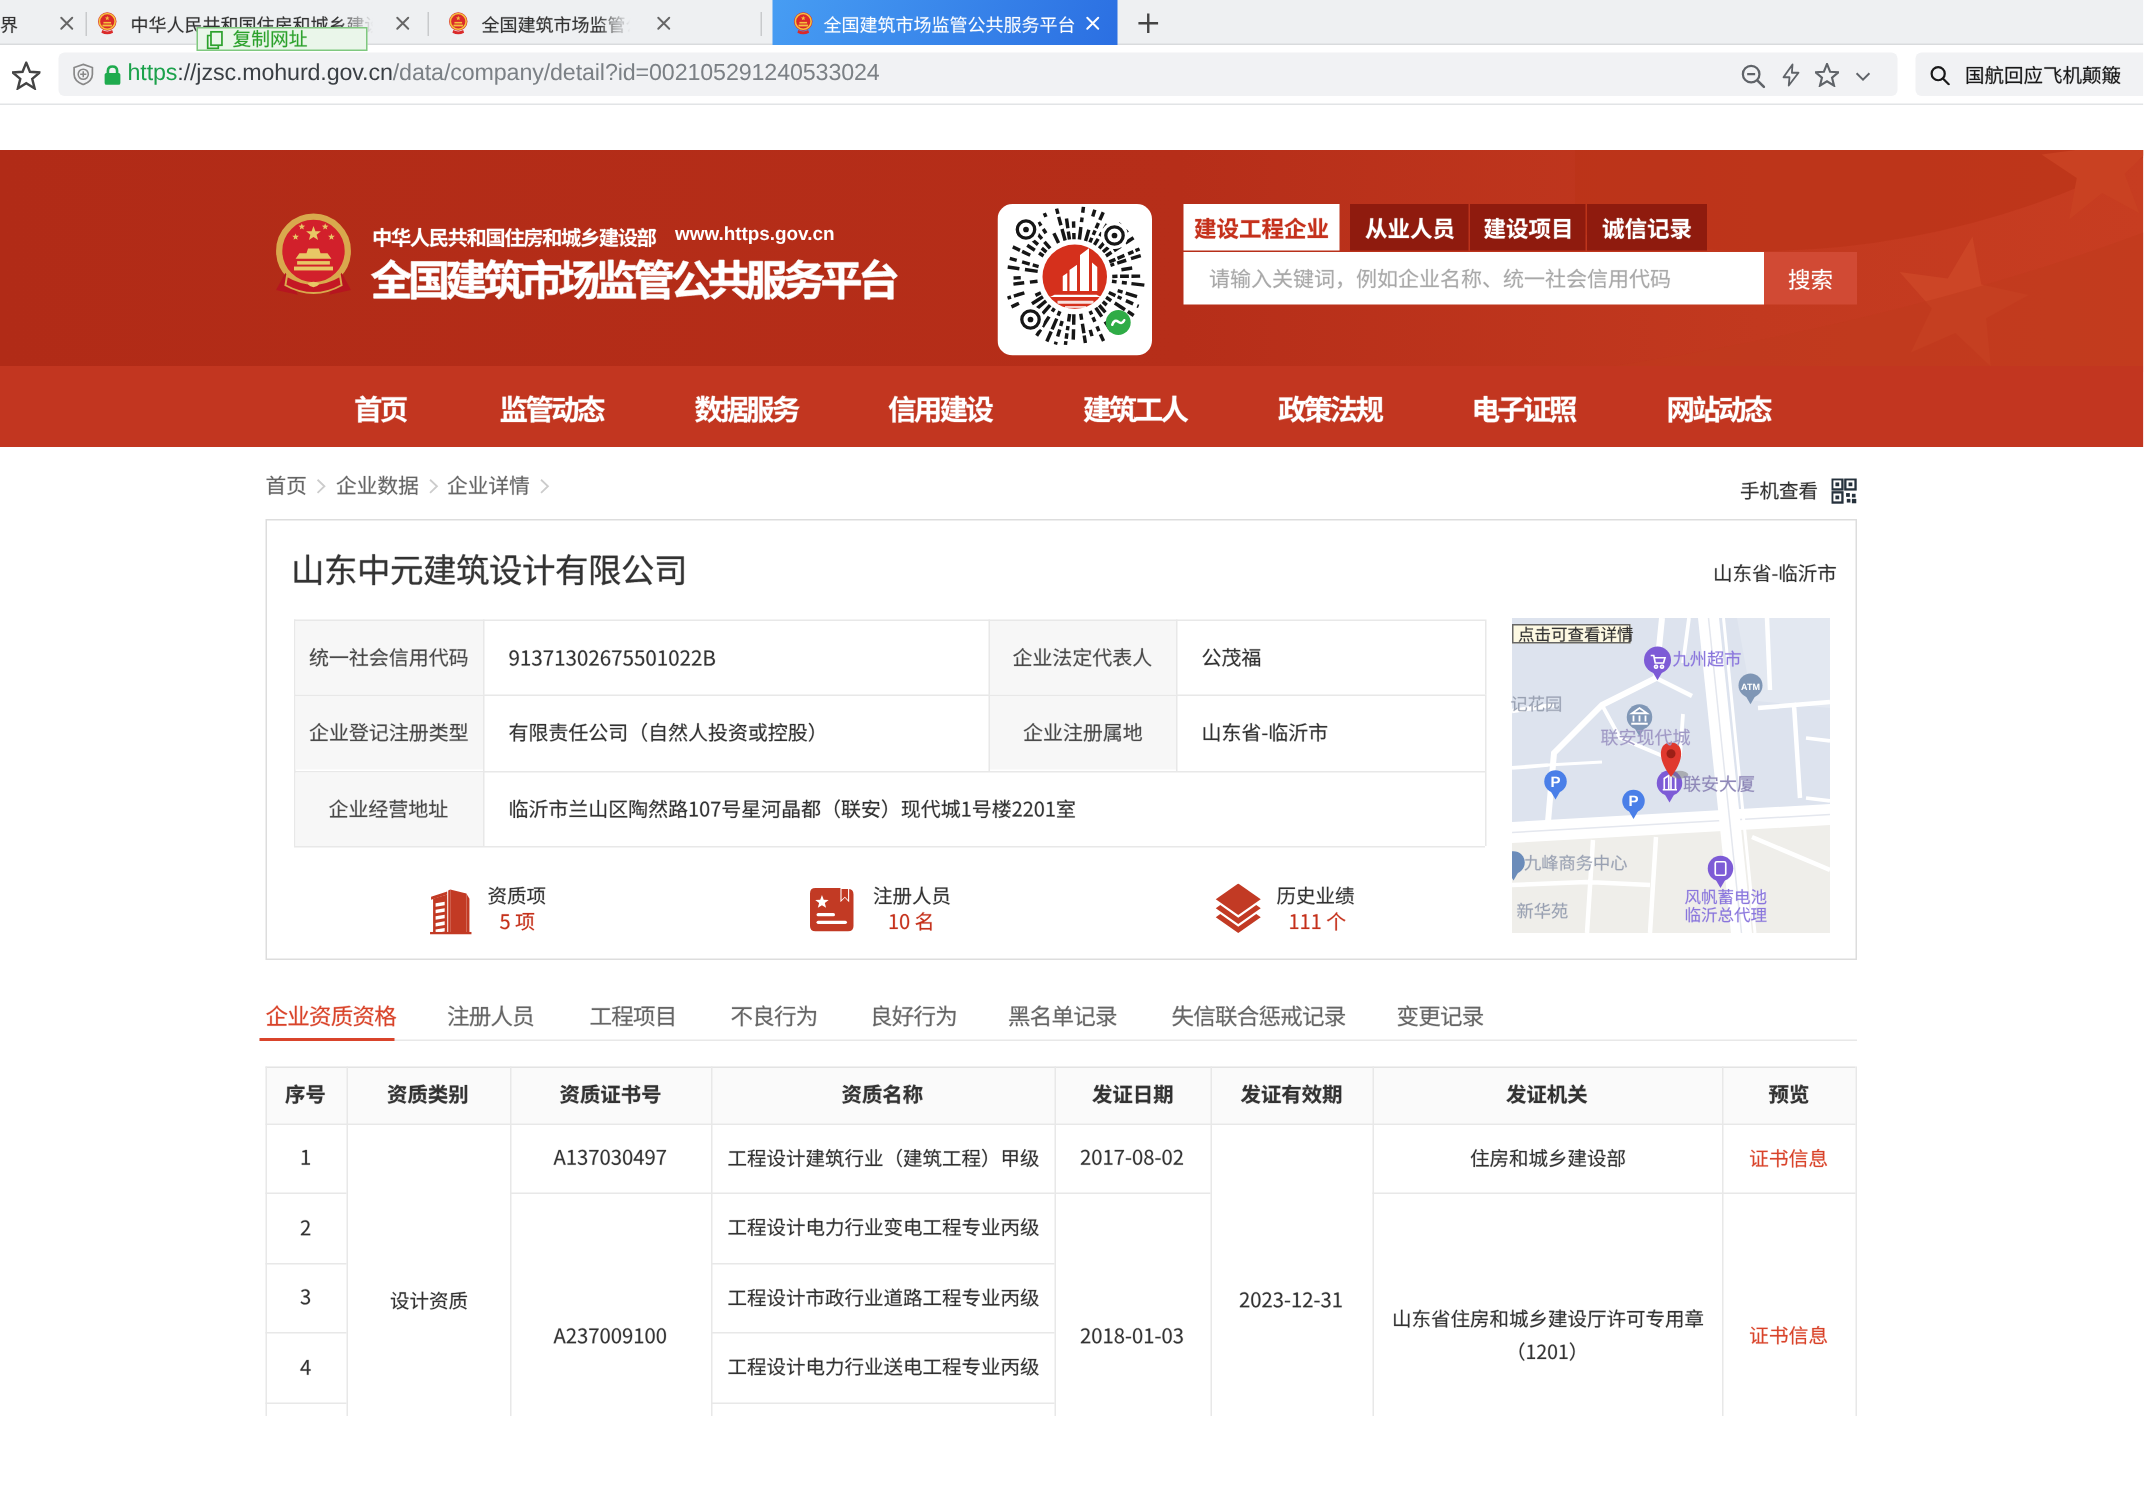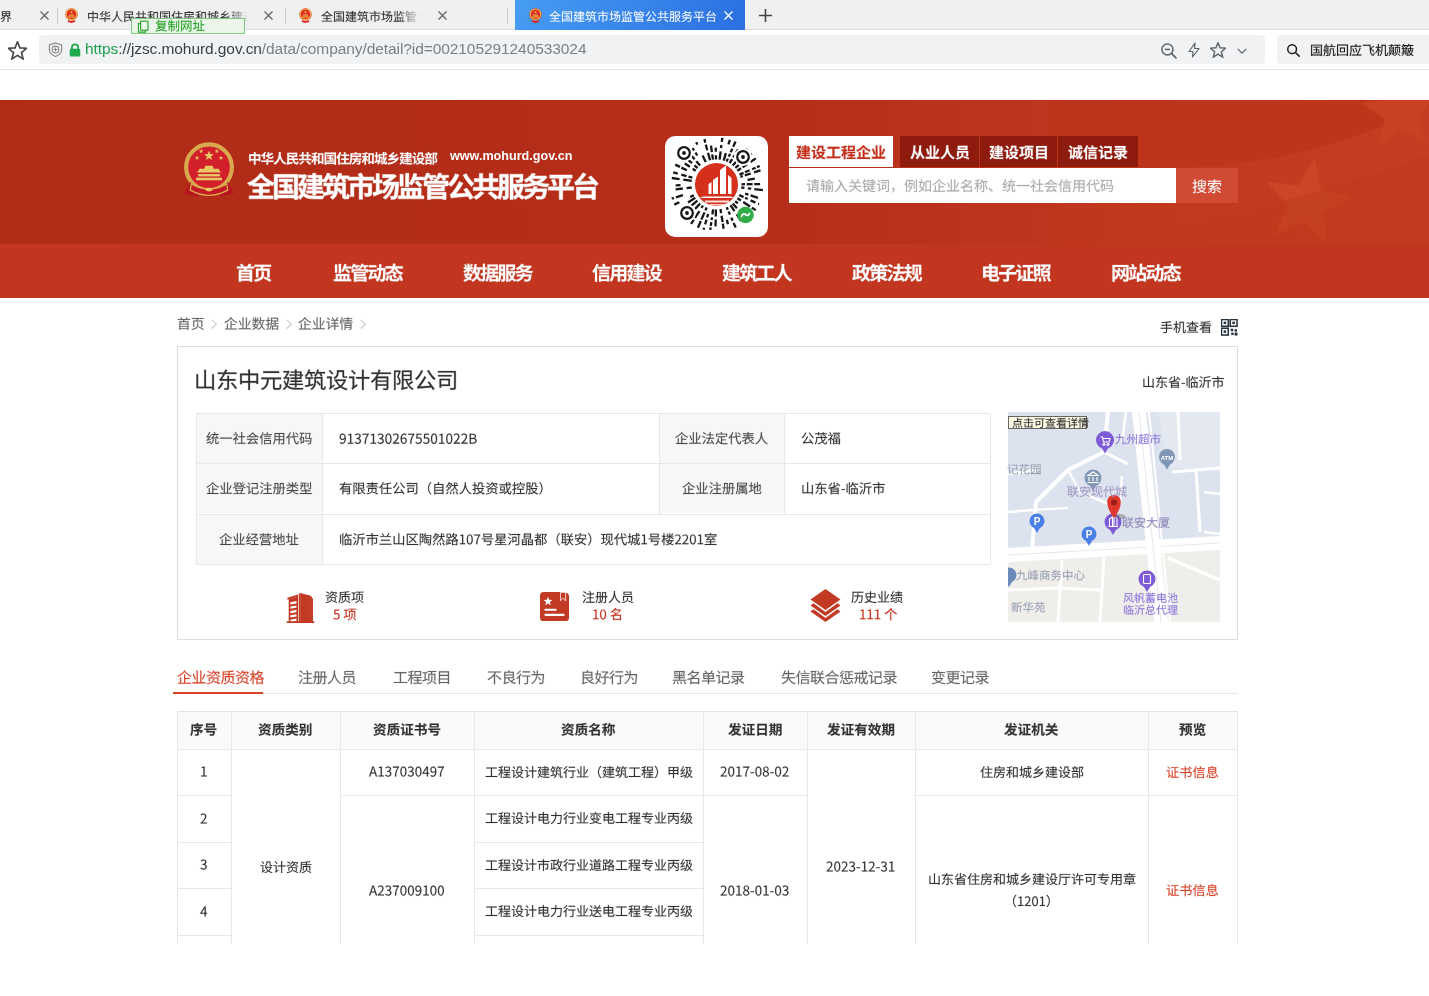--- a/index.html
+++ b/index.html
@@ -207,21 +207,21 @@
         <use href="#g44" x="6533"></use>
         <use href="#g45" x="7467"></use>
         <use href="#g42" x="8400"></use>
         <use href="#g46" x="9333"></use>
         <use href="#g47" x="10267"></use>
         <use href="#g48" x="11200"></use>
         <use href="#g49" x="12133"></use>
         <use href="#g50" x="13067"></use>
       </g>
     </svg>
-    <div class="a" style="left:450px;top:148.5px;font-size:12.6px;font-weight:bold;letter-spacing:0.1px;color:#fff;letter-spacing:0">www.mohurd.gov.cn</div>
+    <div class="a" style="left:450px;top:148.5px;font-size:12.6px;font-weight:bold;letter-spacing:0.1px;color:#fff;letter-spacing:0">www.https.gov.cn</div>
     <svg class="tx" style="left:247.0px;top:168.7px" width="350.0" height="36.4">
       <g fill="#fff" stroke="#fff" stroke-width="16" transform="translate(0,28.00) scale(0.028000,-0.028000)">
         <use href="#g51"></use>
         <use href="#g43" x="893"></use>
         <use href="#g48" x="1786"></use>
         <use href="#g52" x="2679"></use>
         <use href="#g53" x="3571"></use>
         <use href="#g54" x="4464"></use>
         <use href="#g55" x="5357"></use>
         <use href="#g56" x="6250"></use>

